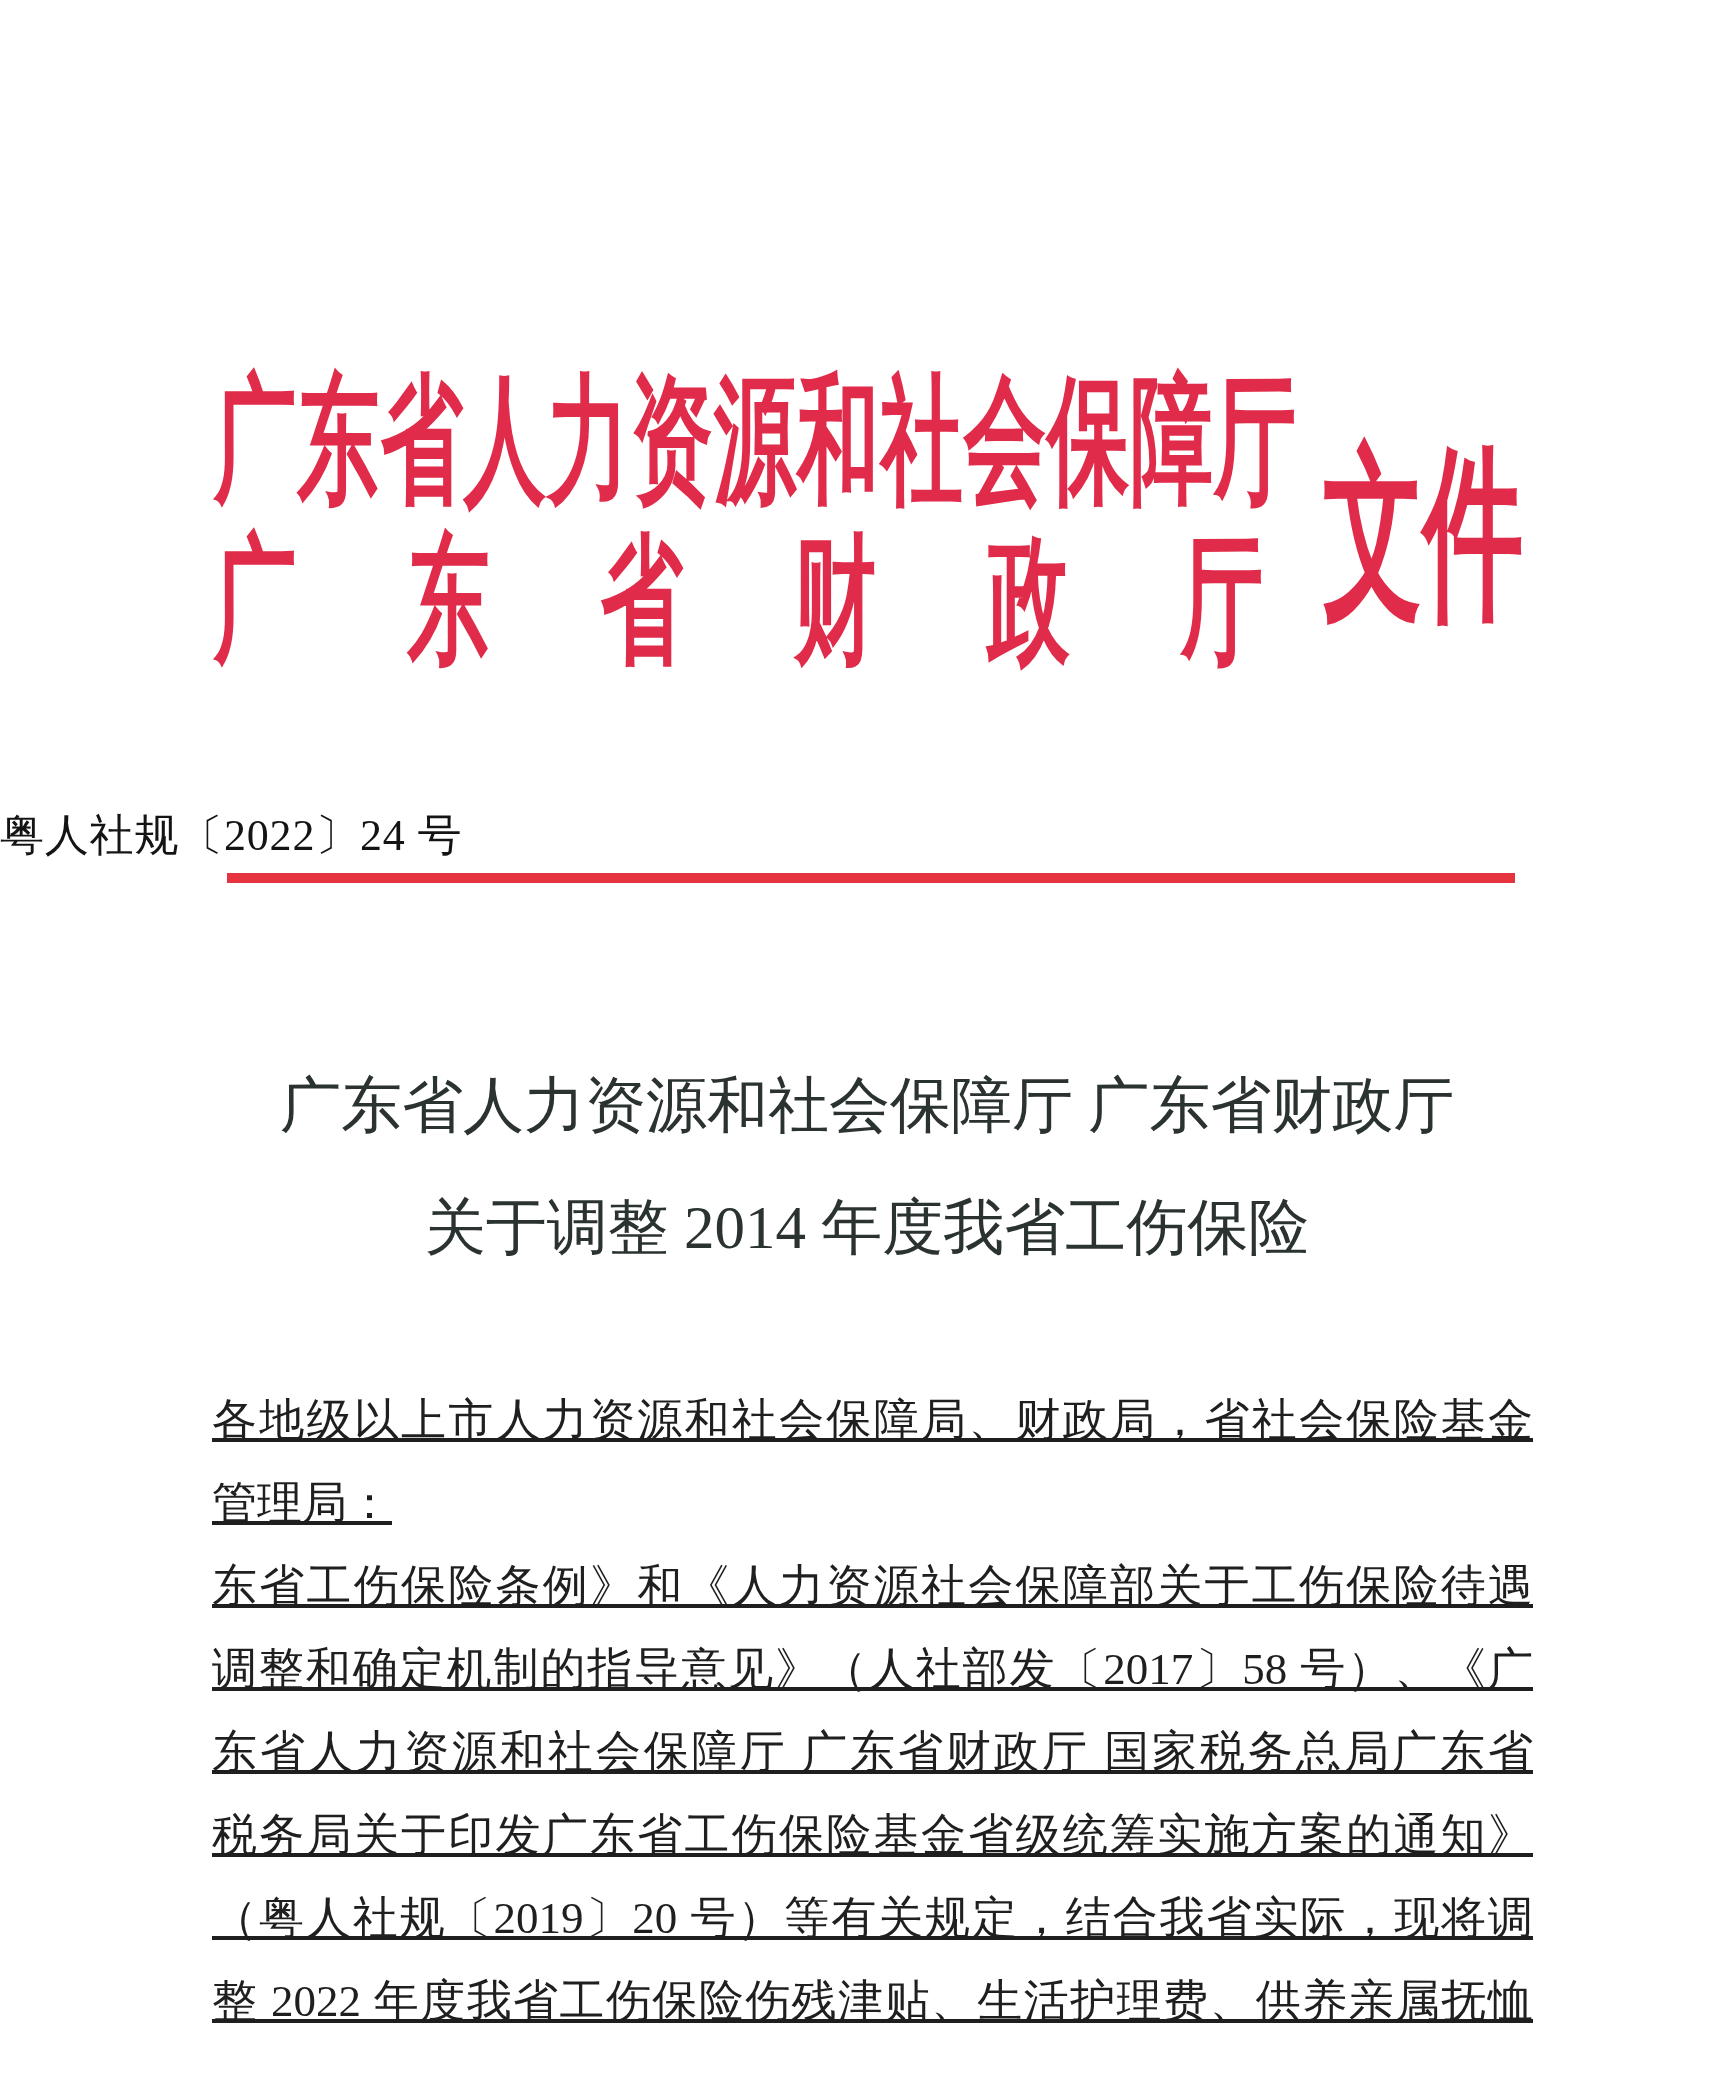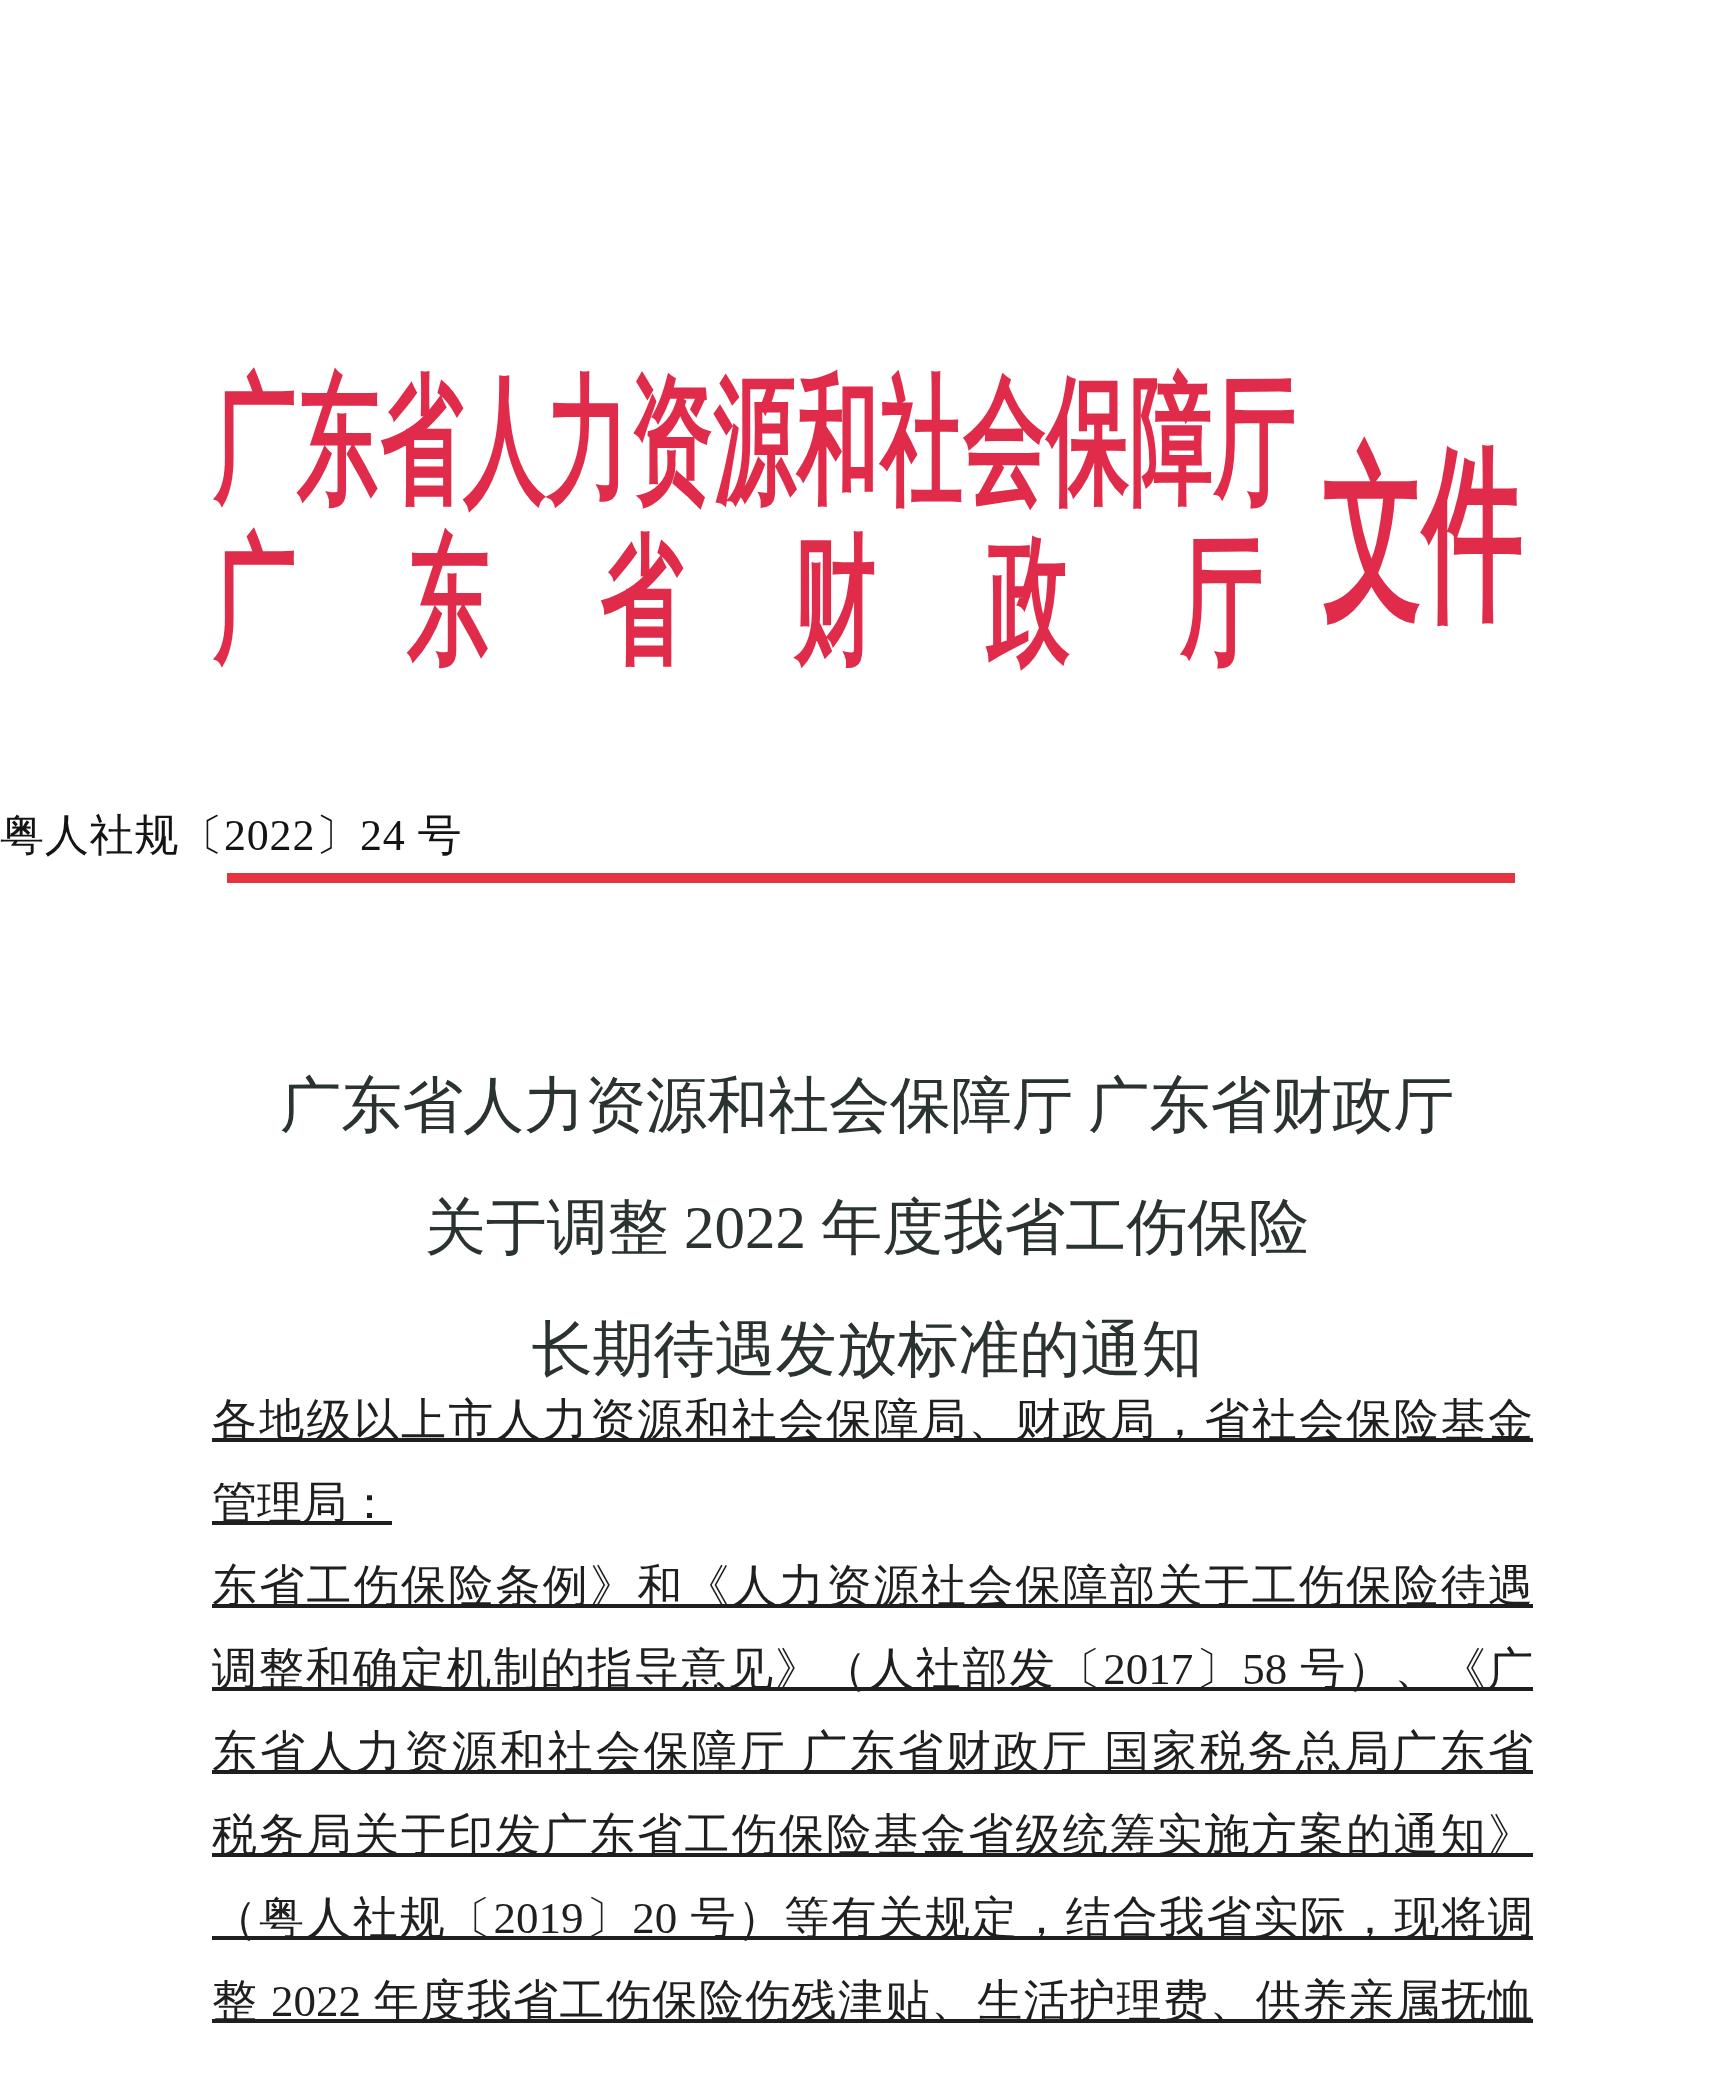--- a/index.html
+++ b/index.html
@@ -120,22 +120,21 @@
   </div>
 
   <div class="doc-type">文件</div>
 
   <div class="doc-number">粤人社规〔2022〕24 号</div>
 
   <div class="red-rule"></div>
 
   <div class="title-block">
       <div class="title-line">广东省人力资源和社会保障厅 广东省财政厅</div>
-      <div class="title-line">关于调整 2022 年度我省工伤保险</div>
-      <div class="title-line">长期待遇发放标准的通知</div>
+      <div class="title-line">关于调整 2014 年度我省工伤保险</div>
     </div>
 
   <div class="body-block">
       <div class="body-line">各地级以上市人力资源和社会保障局、财政局，省社会保险基金</div>
       <div class="body-line no-fill">管理局：</div>
       <div class="body-line">东省工伤保险条例》和《人力资源社会保障部关于工伤保险待遇</div>
       <div class="body-line">调整和确定机制的指导意见》（人社部发〔2017〕58 号）、《广</div>
       <div class="body-line">东省人力资源和社会保障厅 广东省财政厅 国家税务总局广东省</div>
       <div class="body-line">税务局关于印发广东省工伤保险基金省级统筹实施方案的通知》</div>
       <div class="body-line">（粤人社规〔2019〕20 号）等有关规定，结合我省实际，现将调</div>

